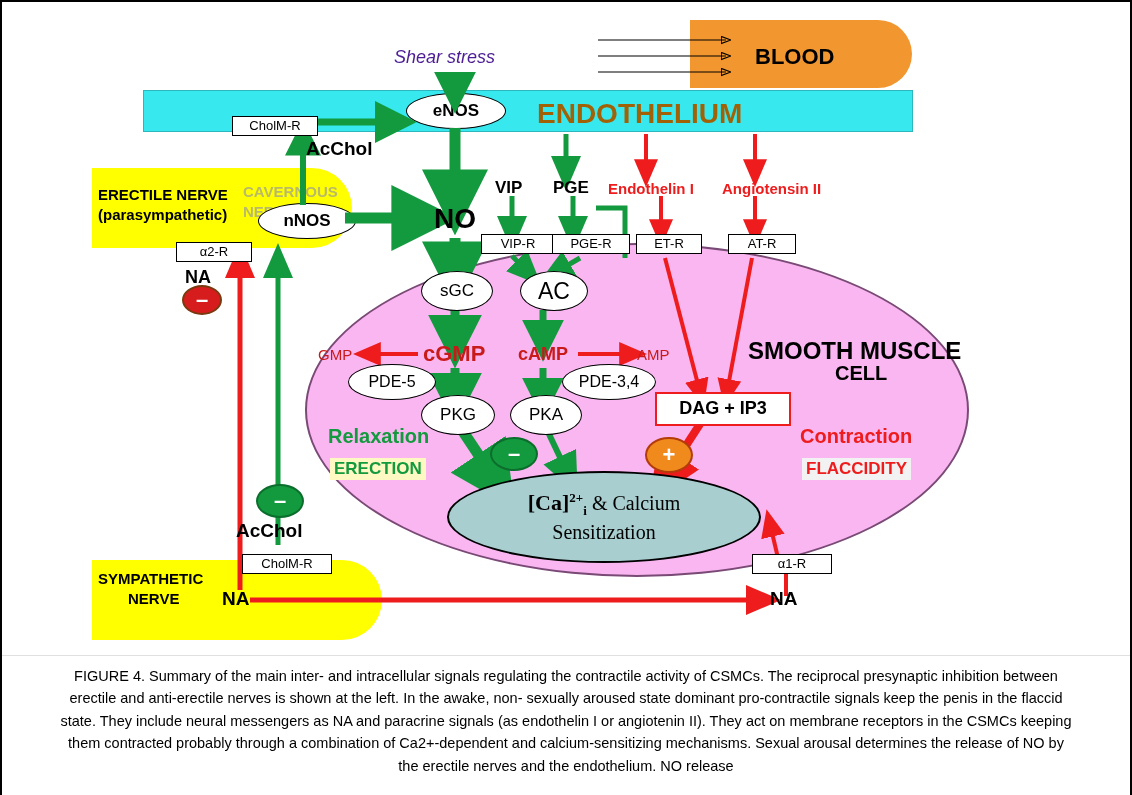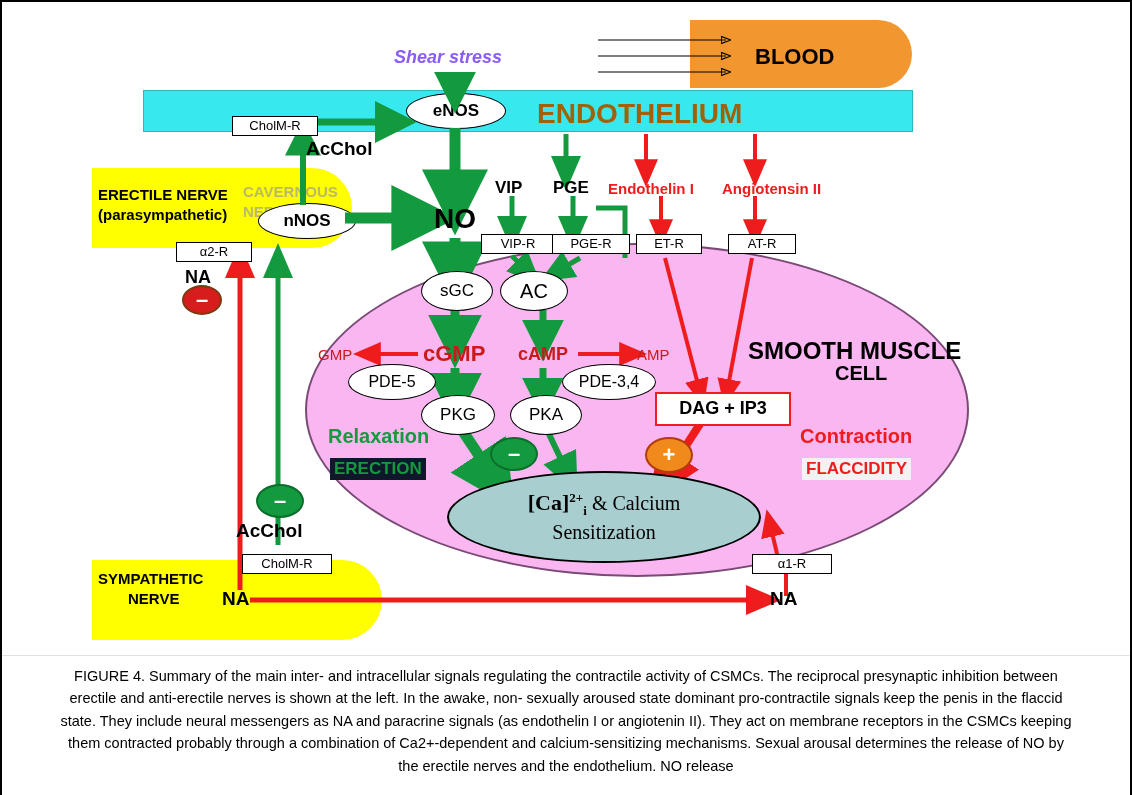--- a/index.html
+++ b/index.html
@@ -131,21 +131,21 @@
 
     <path d="M250,600 L762,600" stroke="#ee1c1c" stroke-width="5" fill="none" marker-end="url(#ahRed)"></path>
 
     <path d="M240,590 L240,262" stroke="#ee1c1c" stroke-width="5" fill="none" marker-end="url(#ahRed)"></path>
 
     <path d="M278,545 L278,262" stroke="#139a3e" stroke-width="5" fill="none" marker-end="url(#ahGreen)"></path>
 
     <path d="M786,596 L786,570" stroke="#ee1c1c" stroke-width="4" fill="none"></path>
   </svg>
 
-  <div class="abs lbl" style="left:394px;top:47px;font-size:18px;font-style:italic;font-weight:bold;color:#8b5cf6;text-align:center;">Shear stress</div>
+  <div class="abs lbl" style="left:394px;top:47px;font-size:18px;font-style:italic;font-weight:normal;color:#4c1d95;text-align:center;">Shear stress</div>
 
   <div class="abs recbox" style="left:232px;top:116px;width:74px;">CholM-R</div>
   <div class="abs lbl" style="left:306px;top:138px;font-size:19px;font-weight:bold;color:#000;">AcChol</div>
 
   <div class="abs lbl" style="left:434px;top:203px;font-size:28px;font-weight:bold;color:#000;">NO</div>
 
   <div class="abs recbox" style="left:176px;top:242px;width:64px;">α2-R</div>
   <div class="abs lbl" style="left:185px;top:267px;font-size:18px;font-weight:bold;color:#000;">NA</div>
   <div class="abs signcirc minus-red" style="left:182px;top:285px;width:36px;height:26px;">
     <span>–</span>
@@ -157,21 +157,21 @@
   <div class="abs lbl" style="left:722px;top:180px;font-size:15px;font-weight:bold;color:#ee1c1c;">Angiotensin II</div>
 
   <div class="abs recbox" style="left:481px;top:234px;width:62px;">VIP-R</div>
   <div class="abs recbox" style="left:552px;top:234px;width:66px;">PGE-R</div>
   <div class="abs recbox" style="left:636px;top:234px;width:54px;">ET-R</div>
   <div class="abs recbox" style="left:728px;top:234px;width:56px;">AT-R</div>
 
   <div class="abs ellipse" style="left:421px;top:271px;width:70px;height:38px;font-size:17px;">
     <span>sGC</span>
   </div>
-  <div class="abs ellipse" style="left:500px;top:271px;width:66px;height:38px;font-size:20px;text-align:right;">
+  <div class="abs ellipse" style="left:520px;top:271px;width:66px;height:38px;font-size:23px;text-align:right;">
     <span>AC</span>
   </div>
 
   <div class="abs lbl" style="left:423px;top:341px;font-size:22px;font-weight:bold;color:#c91a1a;">cGMP</div>
   <div class="abs lbl" style="left:518px;top:344px;font-size:18px;font-weight:bold;color:#c91a1a;">cAMP</div>
   <div class="abs lbl" style="left:318px;top:346px;font-size:15px;color:#c91a1a;">GMP</div>
   <div class="abs lbl" style="left:637px;top:346px;font-size:15px;color:#c91a1a;">AMP</div>
 
   <div class="abs ellipse" style="left:348px;top:364px;width:86px;height:34px;font-size:16px;">
     <span>PDE-5</span>
@@ -183,21 +183,21 @@
   <div class="abs ellipse" style="left:421px;top:395px;width:72px;height:38px;font-size:17px;">
     <span>PKG</span>
   </div>
   <div class="abs ellipse" style="left:510px;top:395px;width:70px;height:38px;font-size:17px;">
     <span>PKA</span>
   </div>
 
   <div class="abs recbox" style="left:655px;top:392px;width:132px;border:2px solid #ee1c1c;color:#000;font-size:18px;font-weight:bold;padding:5px 0;">DAG +  IP3</div>
 
   <div class="abs lbl" style="left:328px;top:425px;font-size:20px;font-weight:bold;color:#139a3e;">Relaxation</div>
-  <div class="abs lbl" style="left:330px;top:458px;font-size:17px;font-weight:bold;color:#139a3e;background:#0f172a;padding:1px 4px;">ERECTION</div>
+  <div class="abs lbl" style="left:330px;top:458px;font-size:17px;font-weight:bold;color:#139a3e;background:#fef9c3;padding:1px 4px;">ERECTION</div>
   <div class="abs lbl" style="left:800px;top:425px;font-size:20px;font-weight:bold;color:#ee1c1c;">Contraction</div>
   <div class="abs lbl" style="left:802px;top:458px;font-size:17px;font-weight:bold;color:#ee1c1c;background:#f2f2f2;padding:1px 4px;">FLACCIDITY</div>
 
   <div class="abs signcirc minus-green" style="left:490px;top:437px;width:44px;height:30px;">
     <span>–</span>
   </div>
   <div class="abs signcirc minus-green" style="left:256px;top:484px;width:44px;height:30px;">
     <span>–</span>
   </div>
   <div class="abs signcirc plus-orange" style="left:645px;top:437px;width:44px;height:32px;">

